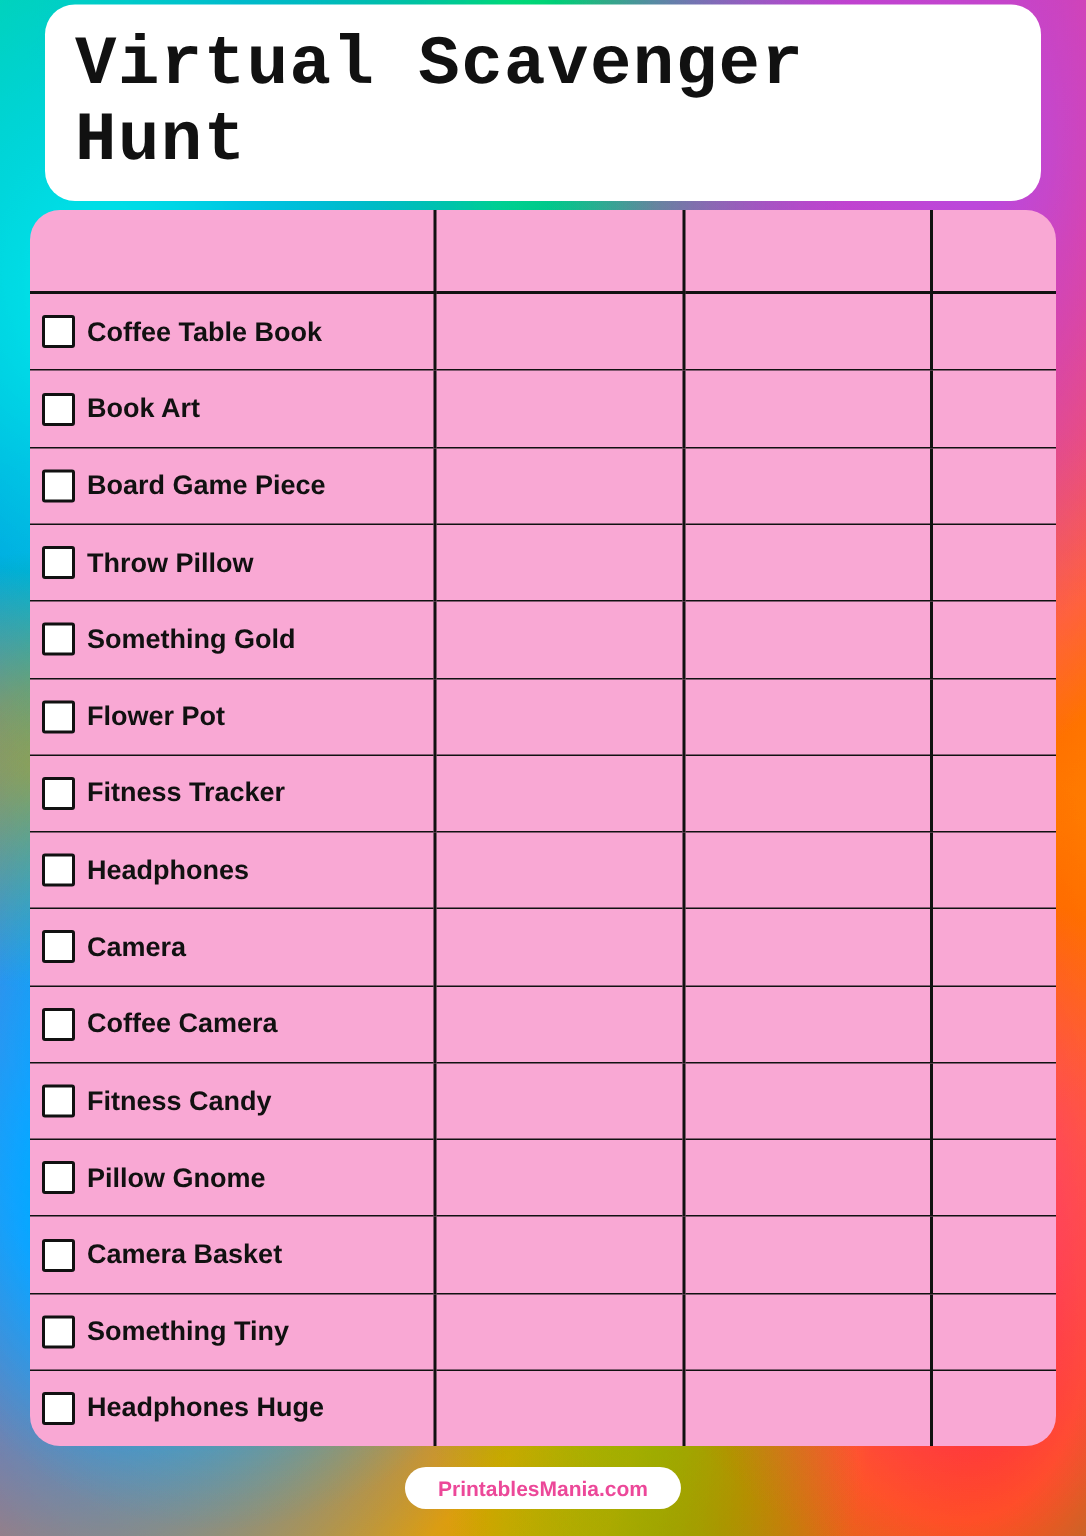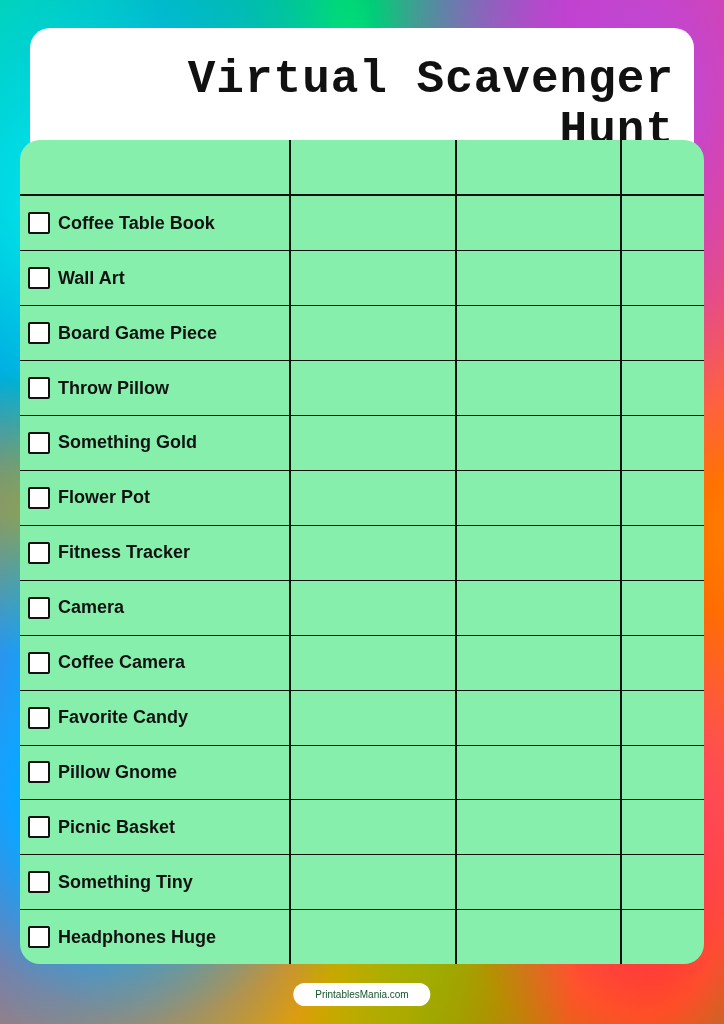--- a/index.html
+++ b/index.html
@@ -38,45 +38,45 @@
       inset: 0;
       background:
         radial-gradient(ellipse at 20% 70%, rgba(0,200,255,0.6) 0%, transparent 30%),
         radial-gradient(ellipse at 85% 75%, rgba(200,50,200,0.5) 0%, transparent 25%),
         radial-gradient(ellipse at 60% 85%, rgba(50,220,50,0.5) 0%, transparent 25%),
         radial-gradient(ellipse at 5% 50%, rgba(255,150,0,0.5) 0%, transparent 20%);
     }
 
     .title-container {
       position: absolute;
-      top: 28px;
+      top: 3px;
       left: 30px;
       right: 30px;
       background: white;
       border-radius: 20px;
-      padding: 27px 20px;
-      text-align: right;
+      padding: 15px 20px;
+      text-align: left;
     }
 
     .title-text {
       font-family: 'Courier New', monospace;
       font-size: 46px;
       font-weight: 900;
       color: #111;
       letter-spacing: 1px;
       line-height: 1.1;
     }
 
     .main-table-container {
       position: absolute;
       top: 140px;
       left: 20px;
       right: 20px;
       bottom: 60px;
-      background: #86efac;
+      background: #f9a8d4;
       border-radius: 20px;
       overflow: hidden;
     }
 
     .hunt-table {
       width: 100%;
       height: 100%;
       border-collapse: collapse;
     }
 
@@ -132,23 +132,23 @@
     .col-extra { width: auto; }
 
     .footer {
       position: absolute;
       bottom: 18px;
       left: 50%;
       transform: translateX(-50%);
       background: white;
       border-radius: 20px;
       padding: 6px 22px;
-      font-size: 10px;
-      font-weight: 400;
-      color: #14532d;
+      font-size: 14px;
+      font-weight: 700;
+      color: #ec4899;
       white-space: nowrap;
     }
   </style>
 </head>
 <body>
 
 <div class="bg"></div>
 
 <div class="title-container">
   <div class="title-text">Virtual Scavenger Hunt</div>
@@ -173,21 +173,21 @@
             </div>
           </td>
           <td class="col-extra"></td>
           <td class="col-extra"></td>
           <td class="col-extra"></td>
         </tr>
         <tr>
           <td class="col-item">
             <div class="item-cell">
               <span class="checkbox"></span>
-              <span class="item-label">Wall Art</span>
+              <span class="item-label">Book Art</span>
             </div>
           </td>
           <td class="col-extra"></td>
           <td class="col-extra"></td>
           <td class="col-extra"></td>
         </tr>
         <tr>
           <td class="col-item">
             <div class="item-cell">
               <span class="checkbox"></span>
@@ -239,20 +239,31 @@
             </div>
           </td>
           <td class="col-extra"></td>
           <td class="col-extra"></td>
           <td class="col-extra"></td>
         </tr>
         <tr>
           <td class="col-item">
             <div class="item-cell">
               <span class="checkbox"></span>
+              <span class="item-label">Headphones</span>
+            </div>
+          </td>
+          <td class="col-extra"></td>
+          <td class="col-extra"></td>
+          <td class="col-extra"></td>
+        </tr>
+        <tr>
+          <td class="col-item">
+            <div class="item-cell">
+              <span class="checkbox"></span>
               <span class="item-label">Camera</span>
             </div>
           </td>
           <td class="col-extra"></td>
           <td class="col-extra"></td>
           <td class="col-extra"></td>
         </tr>
         <tr>
           <td class="col-item">
             <div class="item-cell">
@@ -261,21 +272,21 @@
             </div>
           </td>
           <td class="col-extra"></td>
           <td class="col-extra"></td>
           <td class="col-extra"></td>
         </tr>
         <tr>
           <td class="col-item">
             <div class="item-cell">
               <span class="checkbox"></span>
-              <span class="item-label">Favorite Candy</span>
+              <span class="item-label">Fitness Candy</span>
             </div>
           </td>
           <td class="col-extra"></td>
           <td class="col-extra"></td>
           <td class="col-extra"></td>
         </tr>
         <tr>
           <td class="col-item">
             <div class="item-cell">
               <span class="checkbox"></span>
@@ -283,21 +294,21 @@
             </div>
           </td>
           <td class="col-extra"></td>
           <td class="col-extra"></td>
           <td class="col-extra"></td>
         </tr>
         <tr>
           <td class="col-item">
             <div class="item-cell">
               <span class="checkbox"></span>
-              <span class="item-label">Picnic Basket</span>
+              <span class="item-label">Camera Basket</span>
             </div>
           </td>
           <td class="col-extra"></td>
           <td class="col-extra"></td>
           <td class="col-extra"></td>
         </tr>
         <tr>
           <td class="col-item">
             <div class="item-cell">
               <span class="checkbox"></span>

